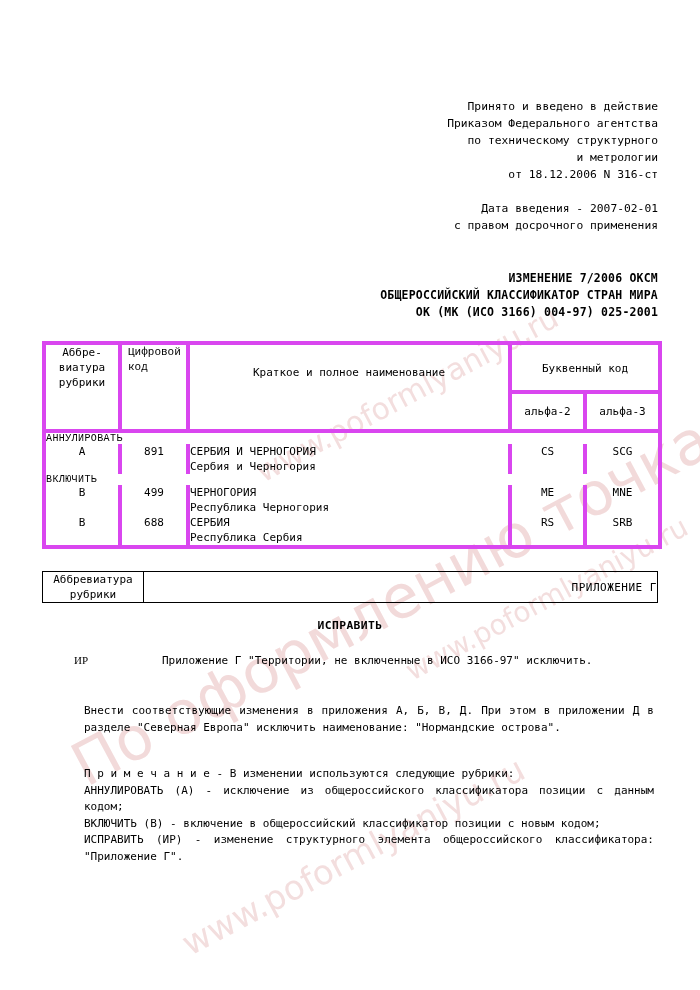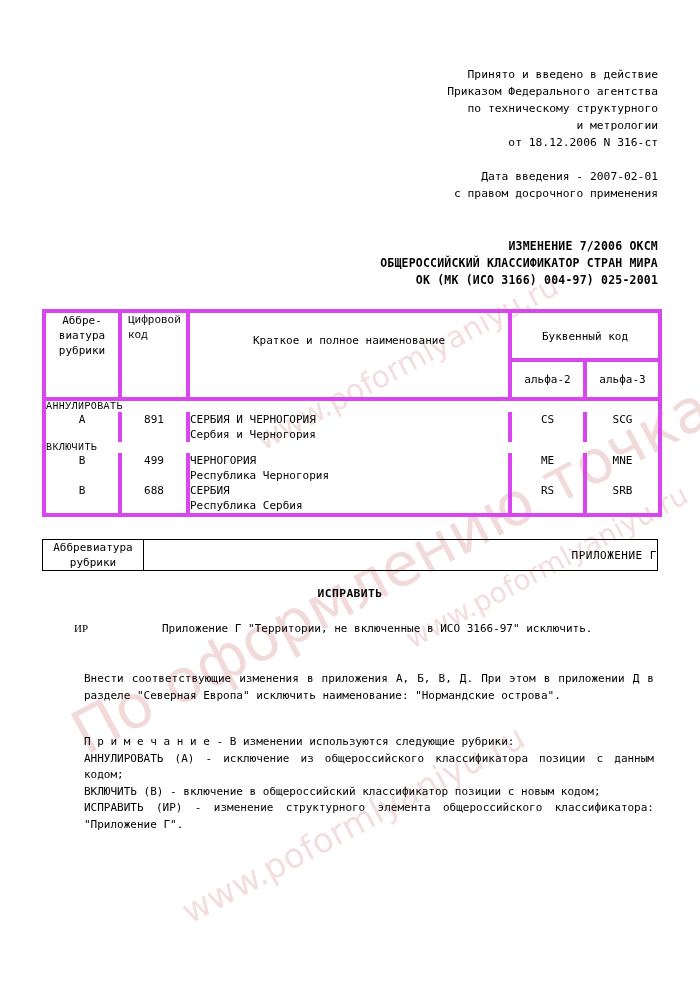--- a/index.html
+++ b/index.html
@@ -67,21 +67,21 @@
   }
 
   .content {
     position: relative;
     z-index: 2;
     padding: 0 42px;
   }
 
   
   .header-block {
-    margin-top: 66px;
+    margin-top: 98px;
     text-align: right;
     font-size: 11.3px;
     line-height: 17px;
     letter-spacing: 0px;
   }
   .header-block .gap {
     height: 17px;
   }
 
   

